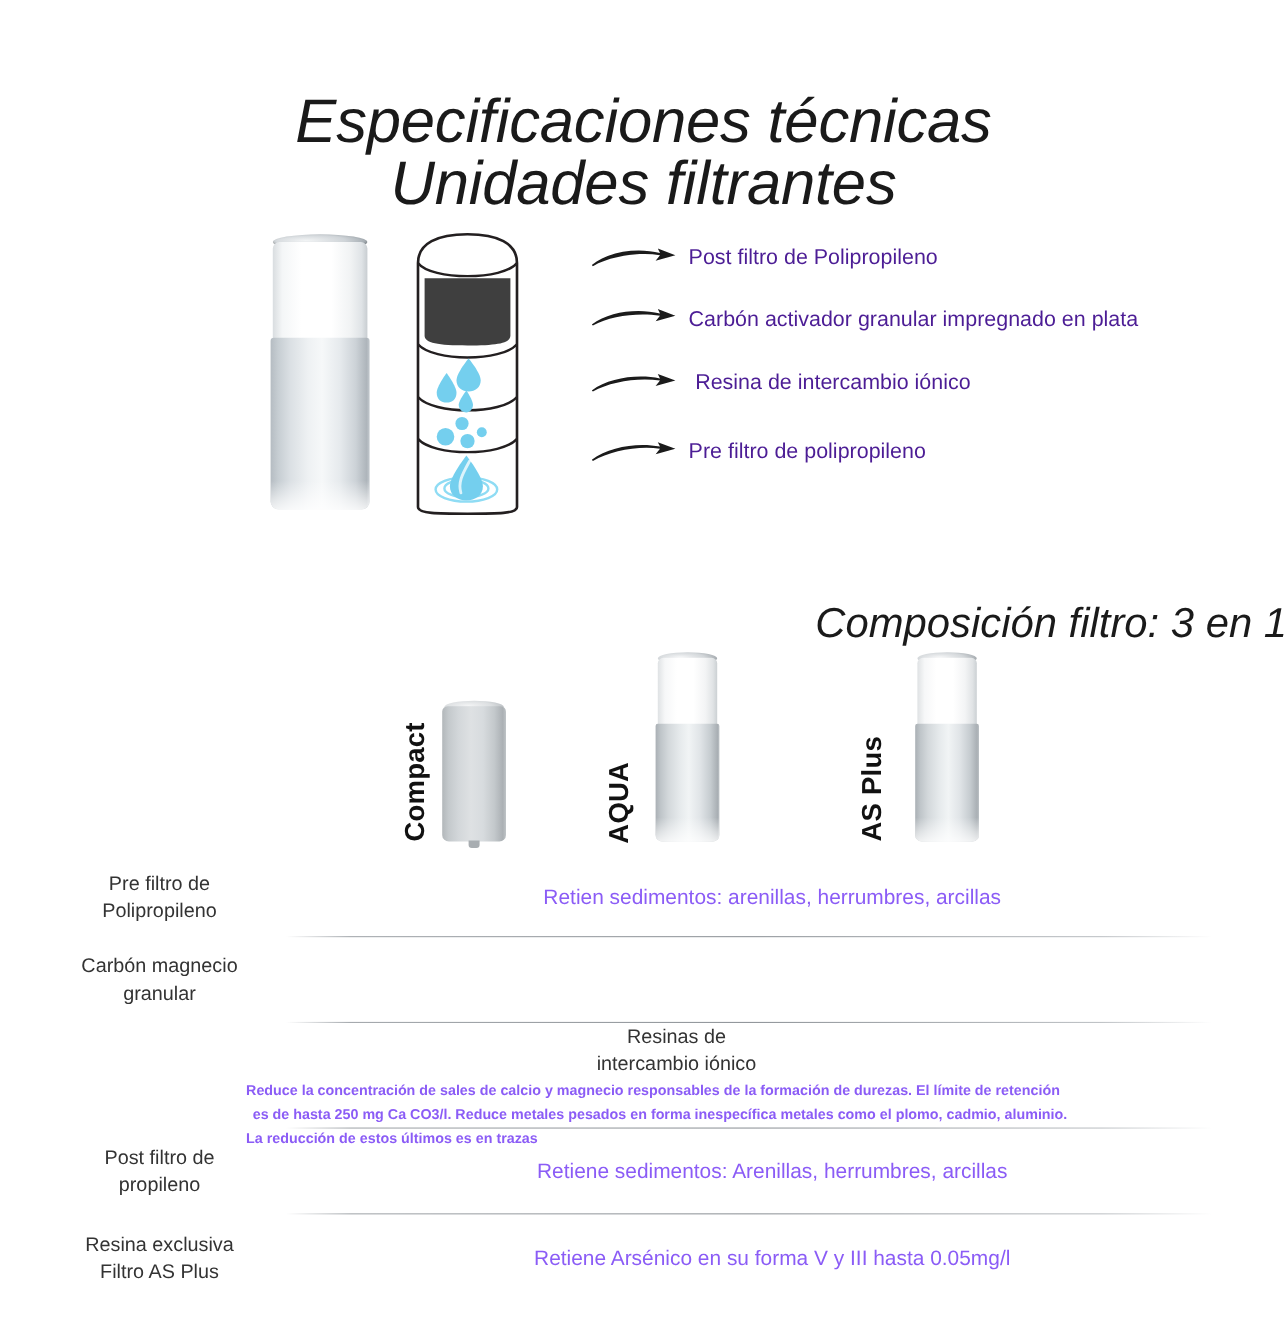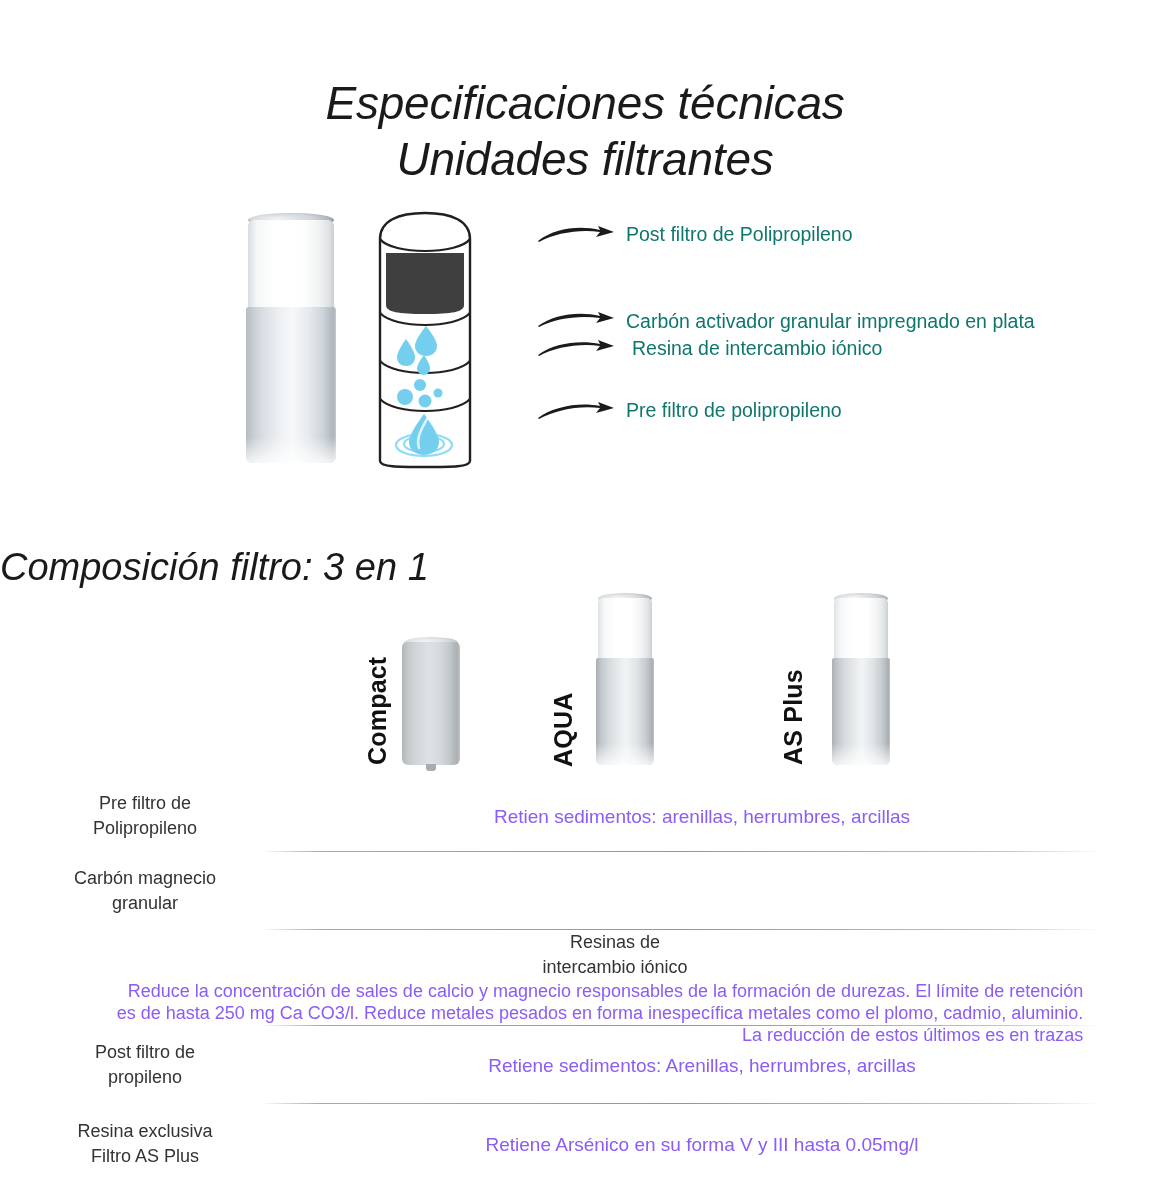--- a/index.html
+++ b/index.html
@@ -20,34 +20,34 @@
 
   
   .page-title {
     position: absolute;
     left: 0;
     top: 44px;
     width: 1170px;
     text-align: center;
     font-style: italic;
     font-weight: 400;
-    font-size: 46px;
+    font-size: 56px;
     line-height: 56px;
     letter-spacing: -0.2px;
     color: #1a1a1a;
     font-stretch: condensed;
   }
   .page-title .tline { display: block; }
 
   .section-title {
     position: absolute;
     left: 0;
     top: 512px;
     width: 1170px;
-    text-align: left;
+    text-align: right;
     font-style: italic;
     font-weight: 400;
     font-size: 38px;
     line-height: 46px;
     color: #1a1a1a;
   }
 
   
   .diagram {
     position: absolute;
@@ -134,26 +134,26 @@
   .callout .arrow-wrap {
     width: 84px;
     height: 30px;
     flex: 0 0 auto;
     display: block;
   }
   .callout .arrow-wrap svg { display: block; }
   .callout .callout-text {
     font-size: 19.5px;
     line-height: 24px;
-    color: #0f766e;
+    color: #4c1d95;
     white-space: nowrap;
     padding-left: 6px;
   }
   .callout.c1 { top: 0px; }
-  .callout.c2 { top: 56px; margin-top: 31px; }
+  .callout.c2 { top: 56px; }
   .callout.c3 { top: 114px; }
   .callout.c4 { top: 176px; justify-content: space-between; }
   .callout.c3 .callout-text { padding-left: 12px; }
 
   
   .products {
     position: absolute;
     left: 0;
     top: 575px;
     width: 1170px;
@@ -264,24 +264,25 @@
   .spec-desc {
     flex: 1 1 auto;
     font-size: 19px;
     line-height: 25px;
     color: #8b5cf6;
     text-align: center;
     padding: 0 60px 0 0;
     box-sizing: border-box;
   }
   .spec-desc.dense {
-    font-size: 18px;
+    font-size: 13px;
     line-height: 22px;
-    text-align: right;
+    text-align: left;
     padding: 0 40px 0 0;
+    font-weight: bold;
   }
   .spec-desc.dense .dl { display: block; }
   .spec-desc.dense .dl.i1 { padding-left: 6px; }
 
   .row-sep {
     position: absolute;
     left: 228px;
     width: 842px;
     height: 1px;
     background: linear-gradient(90deg,

